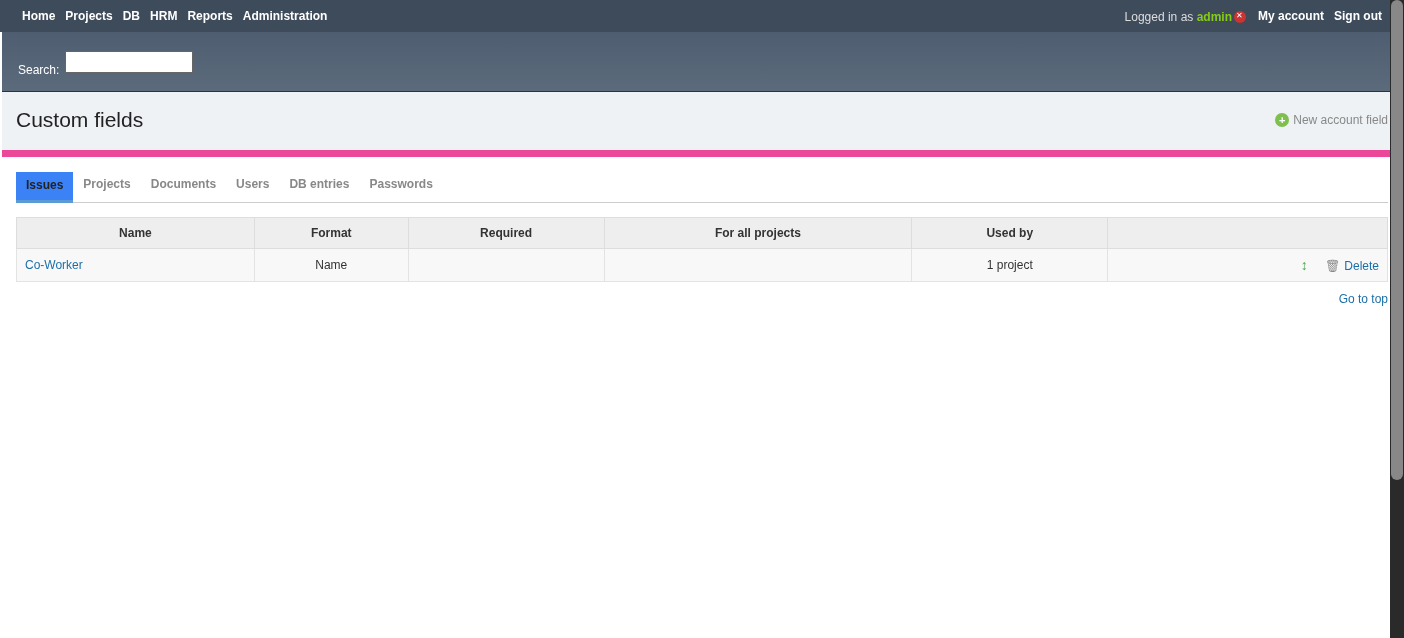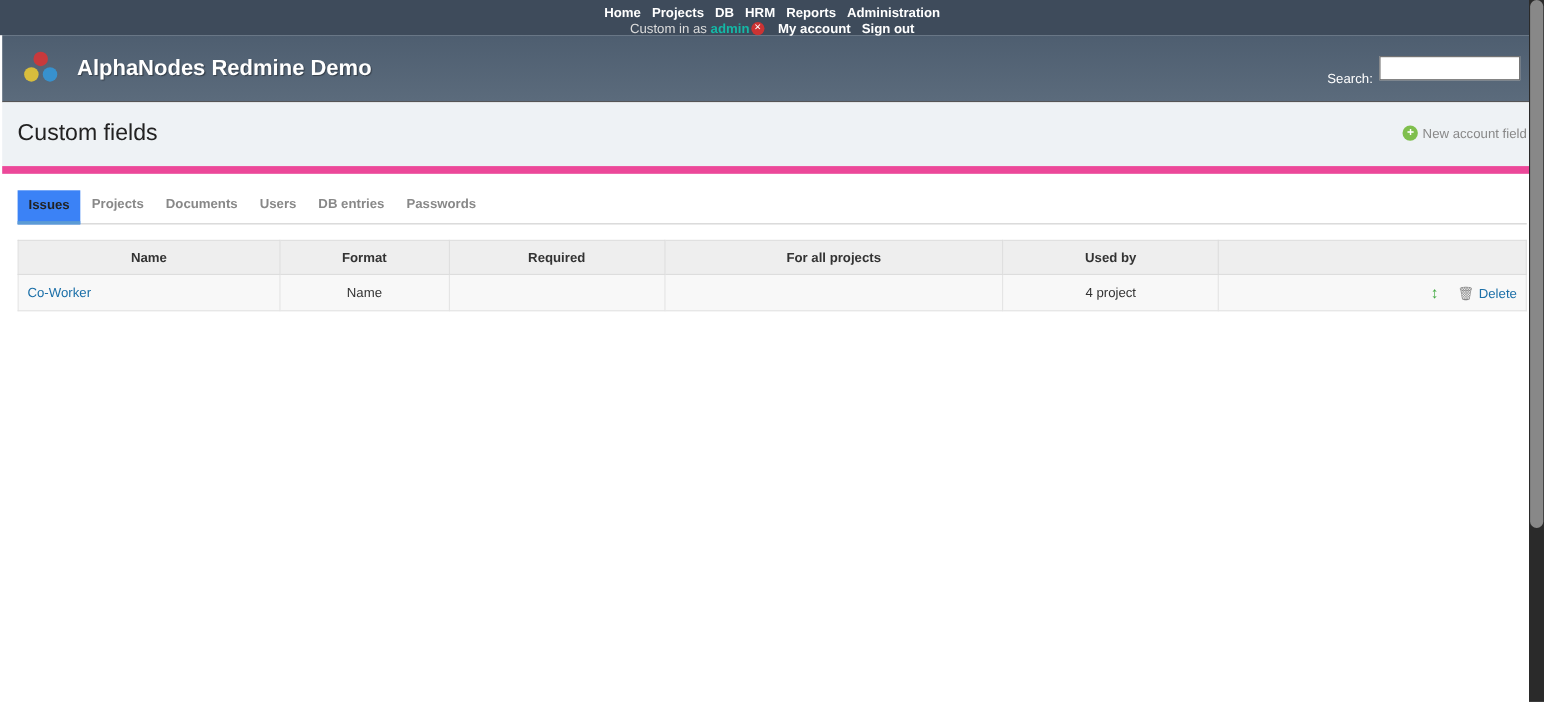--- a/index.html
+++ b/index.html
@@ -1,22 +1,22 @@
 <!DOCTYPE html>
 <html><head>
 <meta charset="utf-8">
 <style>
 * { box-sizing: border-box; margin: 0; padding: 0; }
 body { font-family: Verdana, sans-serif; font-size: 12px; color: #333; background: #fff; }
 
-#top-menu { background: #3E4B5B; color: #fff; height: 32px; padding: 4px 4px; display: flex; justify-content: space-between; align-items: center; flex-direction: column; }
+#top-menu { background: #3E4B5B; color: #fff; height: 32px; padding: 4px 22px; display: flex; justify-content: space-between; align-items: center; }
 #top-menu ul { list-style: none; display: flex; gap: 10px; }
 #top-menu a { color: #fff; font-weight: bold; text-decoration: none; font-size: 12px; }
 #top-menu .loggedas { color: #ddd; font-weight: normal; margin-right: 12px; }
-#top-menu .loggedas b { color: #14b8a6; }
+#top-menu .loggedas b { color: #84cc16; }
 
 #header { background: #5B6B7C; background: linear-gradient(to bottom, #4E5E70, #5B6B7C); padding: 14px 20px 14px 16px; display: flex; justify-content: space-between; align-items: center; border-bottom: 1px solid #333; margin: 0 2px;}
 #header .left { display: flex; align-items: center; gap: 14px; }
 #header h1 { color: #fff; font-size: 20px; font-weight: bold; text-shadow: 1px 1px 1px rgba(0,0,0,0.4); }
 .logo { width: 38px; height: 32px; position: relative; }
 .logo svg { width: 100%; height: 100%; }
 .search-area { display: flex; align-items: center; gap: 6px; color: #fff; }
 .search-area label { color: #fff; font-size: 12px; margin-top: 17px; }
 .search-input { width: 128px; height: 22px; padding: 2px 4px; border: 1px solid #666; font-size: 12px; background:#fff; }
 .project-jump { width: 195px; height: 26px; background: #eee; border: 1px solid #999; border-radius: 2px; display: flex; align-items: center; justify-content: space-between; padding: 0 8px; font-size: 12px; color: #444; cursor: pointer; }
@@ -62,40 +62,30 @@
   <ul>
     <li><a href="#">Home</a></li>
     <li><a href="#">Projects</a></li>
     <li><a href="#">DB</a></li>
     <li><a href="#">HRM</a></li>
     <li><a href="#">Reports</a></li>
     <li><a href="#">Administration</a></li>
   </ul>
   <div style="display:flex;align-items:center;">
     <span class="loggedas">
-      <span>Custom in as </span><b>admin</b><span class="account-x"></span>
+      <span>Logged in as </span><b>admin</b><span class="account-x"></span>
     </span>
     <ul>
       <li><a href="#">My account</a></li>
       <li><a href="#">Sign out</a></li>
     </ul>
   </div>
 </div>
 
 <div id="header">
-  <div class="left">
-    <div class="logo">
-      <svg viewBox="0 0 40 34">
-          <circle cx="20" cy="8" r="7" fill="#d33" fill-opacity="0.85"></circle>
-          <circle cx="11" cy="23" r="7" fill="#ec3" fill-opacity="0.85"></circle>
-          <circle cx="29" cy="23" r="7" fill="#39d" fill-opacity="0.85"></circle>
-        </svg>
-    </div>
-    <h1>AlphaNodes Redmine Demo</h1>
-  </div>
   <div class="search-area">
     <label>Search:</label>
     <input class="search-input" type="text" style="">
   </div>
 </div>
 
 <div id="content-header">
   <h2>Custom fields</h2>
   <a class="new-link">
     <span class="icon-add">+</span>
@@ -127,30 +117,33 @@
           <th style="width:14%">Used by</th>
           <th style="width:20%"></th>
         </tr>
       </thead>
       <tbody>
         <tr>
           <td class="name"><a href="#">Co-Worker</a></td>
           <td>Name</td>
           <td></td>
           <td></td>
-          <td>4 project</td>
+          <td>1 project</td>
           <td class="buttons">
             <span class="reorder">↕</span>
             <a href="#" class="delete-link">
               <span class="icon-del">🗑</span>
               <span>Delete</span>
             </a>
           </td>
         </tr>
       </tbody>
     </table>
   </div>
 
+  <div class="go-top">
+    <a href="#">Go to top</a>
+  </div>
 </div>
 
 <div class="scrollbar">
     <div class="thumb"></div>
   </div>
 
 </body></html>

